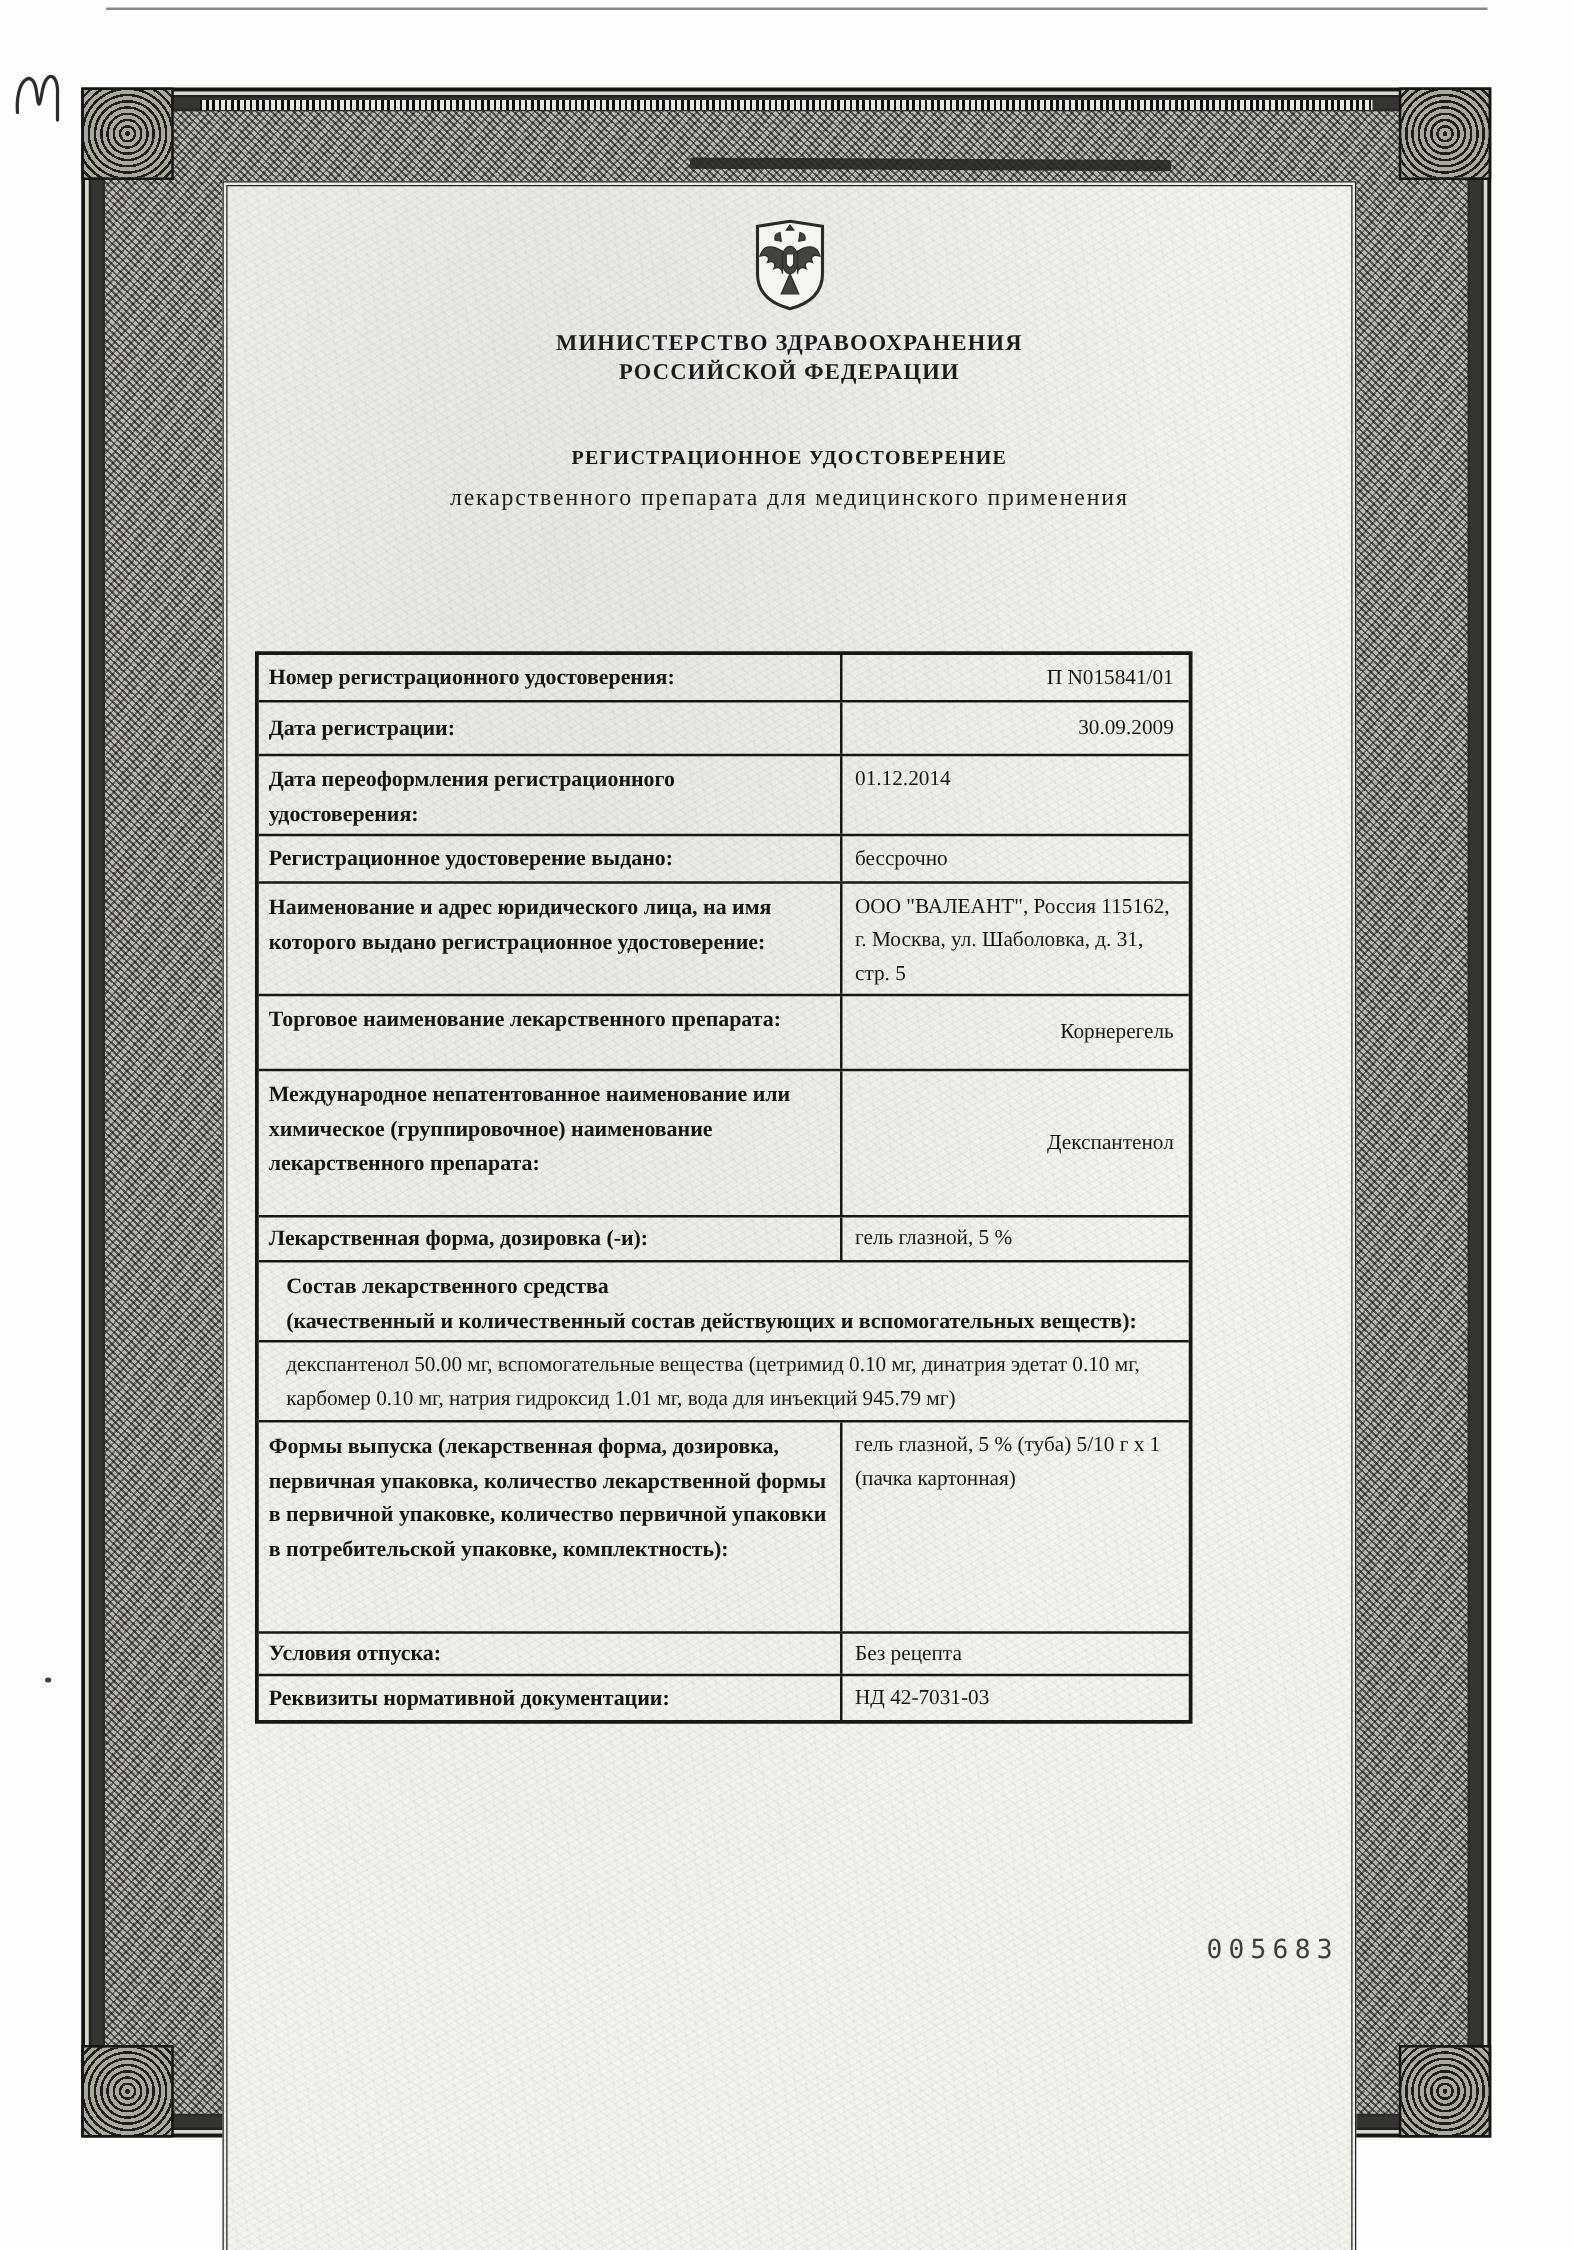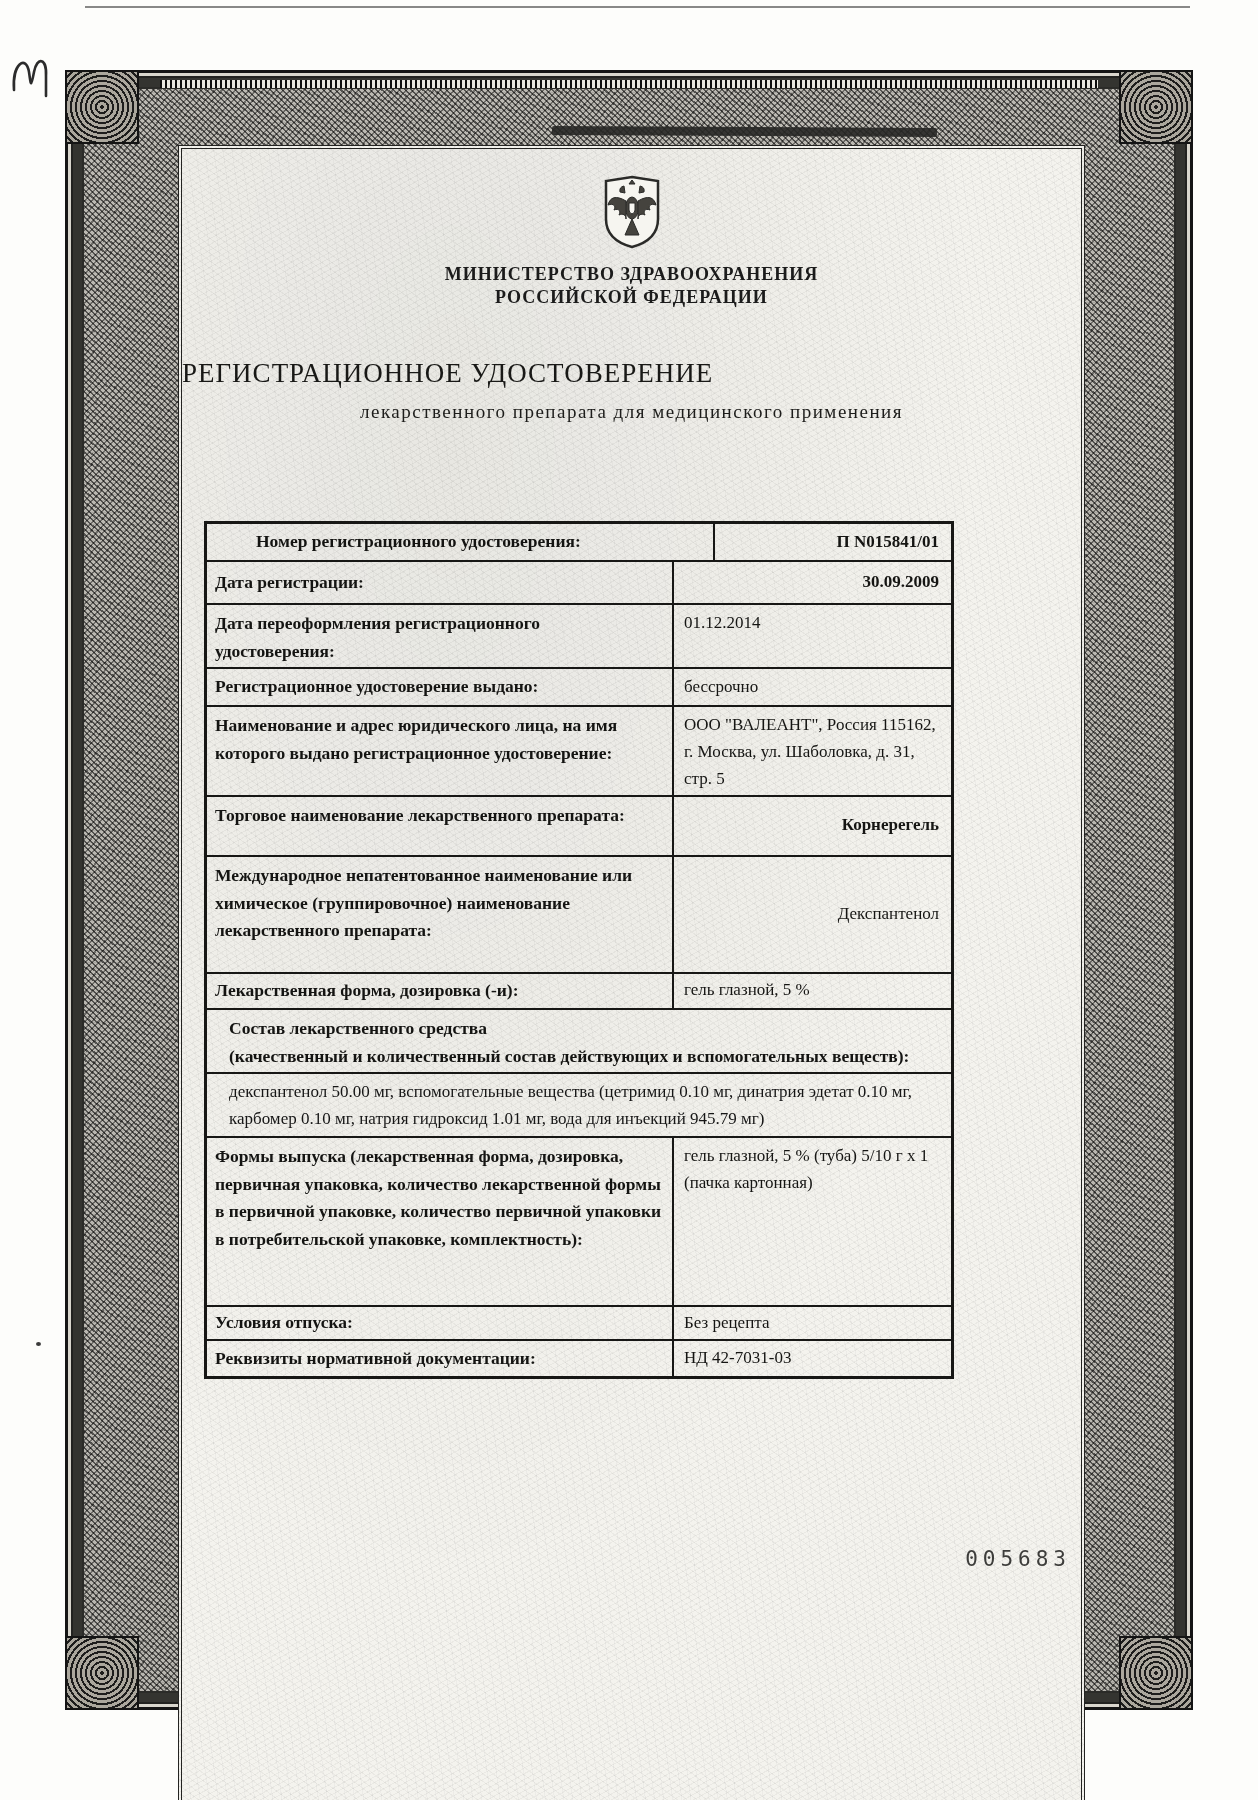--- a/index.html
+++ b/index.html
@@ -54,38 +54,38 @@
     border:4px double #232321;
     background:
       repeating-linear-gradient(37deg, rgba(40,40,40,.05) 0 1px, transparent 1px 6px),
       repeating-linear-gradient(-29deg, rgba(40,40,40,.05) 0 1px, transparent 1px 5px),
       repeating-linear-gradient(82deg, rgba(40,40,40,.035) 0 1px, transparent 1px 9px),
       radial-gradient(ellipse at 30% 18%, rgba(0,0,0,.05), transparent 60%),
       #f4f3ee;
   }
   .emblem{display:block;margin:26px auto 0 auto;}
   .ministry{margin-top:14px;text-align:center;font-weight:bold;font-size:18px;letter-spacing:1px;line-height:1.25;color:#1b1b1b;}
-  .doc-title{margin-top:50px;font-weight:normal;font-size:27px;letter-spacing:1px;color:#181816;}
+  .doc-title{margin-top:50px;text-align:center;font-weight:bold;font-size:16px;letter-spacing:1px;color:#181816;}
   .doc-subtitle{margin-top:12px;text-align:center;font-size:19px;letter-spacing:1.5px;color:#1d1d1b;}
 
   
   .rtable{
     position:absolute;left:22px;top:372px;width:750px;box-sizing:border-box;
     border:3px solid #171715;
   }
   .trow{display:flex;border-top:2px solid #171715;}
-  .trow:first-child{border-top:none;padding-left:41px;}
+  .trow:first-child{border-top:none;}
   .tcell{box-sizing:border-box;display:flex;font-size:17px;line-height:1.58;}
   .label{width:465px;font-weight:bold;font-size:17.5px;padding:2px 8px 2px 8px;color:#141412;}
   .value{flex:1;border-left:2px solid #171715;padding:2px 10px 2px 10px;color:#151513;}
   .full{flex:1;padding:2px 22px;}
   .cell-top{align-items:flex-start;padding-top:5px;}
   .cell-center{align-items:center;}
   .val-right{justify-content:flex-end;text-align:right;padding-right:12px;}
-  .bold{font-weight:bold;}
+  .bold{font-weight:normal;}
   .h36{min-height:36px}.h41{min-height:41px}.h62{min-height:62px}.h86{min-height:86px}
   .h58{min-height:58px}.h115{min-height:115px}.h34{min-height:34px}.h62b{min-height:62px}
   .h167{min-height:167px}.h32{min-height:32px}.h35{min-height:35px}
 
   .serial{
     position:absolute;right:10px;top:1398px;
     font-family:"DejaVu Sans Mono",monospace;font-weight:normal;font-size:21px;letter-spacing:5px;color:#2e2e2c;opacity:.92;
   }
 </style>
 </head>

